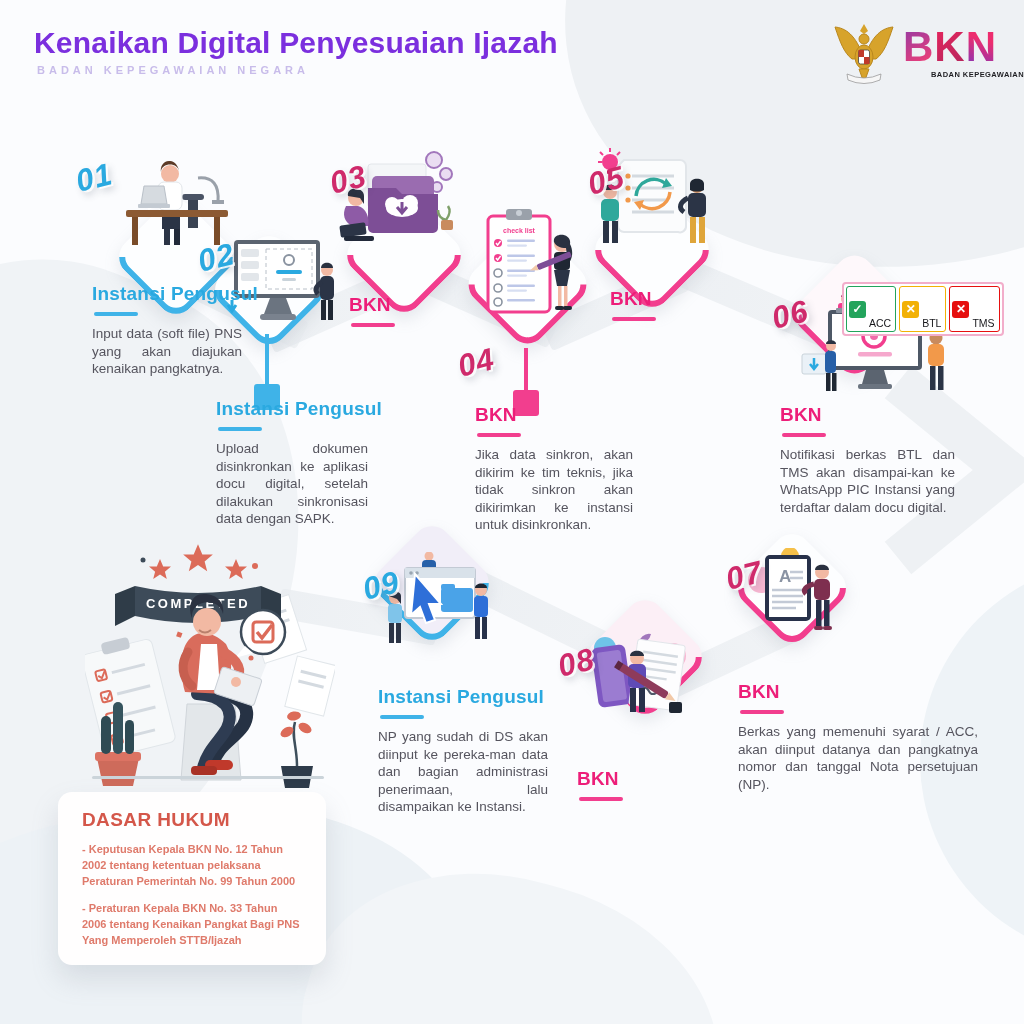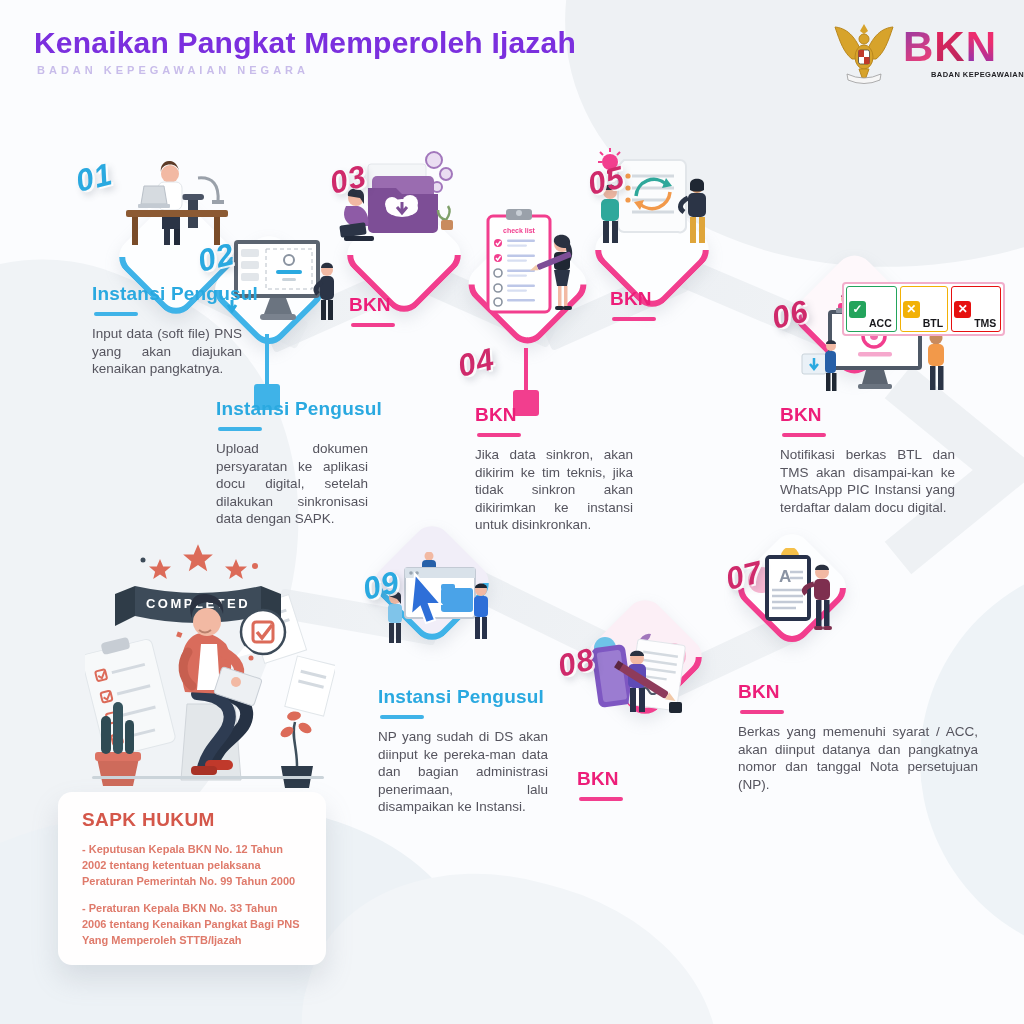--- a/index.html
+++ b/index.html
@@ -96,21 +96,21 @@
                   font-weight:700; color:#1E1E22; letter-spacing:.45px; white-space:nowrap; }
 
   
   .badge-strip { position:absolute; z-index:4; left:842px; top:282px; display:flex; gap:3px;
                  padding:2px; background:#FFF; border:2px solid #F2AECB; border-radius:4px; }
   .badge { display:flex; align-items:center; gap:3px; background:#FFF; border-radius:3px;
            padding:2px 4px 2px 2px; border:1.5px solid; }
   .badge.b-acc { border-color:#23A45C; } .badge.b-btl { border-color:#F2B106; } .badge.b-tms { border-color:#E6100F; }
   .badge-mark { width:17px; height:17px; border-radius:3px; color:#FFF; font-size:12px; font-weight:800;
                 display:flex; align-items:center; justify-content:center; line-height:1; }
-  .badge-label { font-size:10.5px; font-weight:700; color:#17171B;margin-top:28px; }
+  .badge-label { font-size:10.5px; font-weight:400; color:#17171B;margin-top:28px; }
 
   
   .legal-card { position:absolute; z-index:4; left:58px; top:792px; width:268px; min-height:126px;
                 background:#FFFEFE; border-radius:14px; padding:17px 22px 16px 24px;
                 box-shadow:0 14px 28px rgba(120,130,145,.20); }
   .legal-title { font-size:19px; font-weight:800; color:#D4574A; letter-spacing:.4px; }
   .legal-item { margin-top:11px; font-size:11px; line-height:1.45; color:#DF7A6B; font-weight:600; }
 
   .ground-line { position:absolute; z-index:3; left:92px; top:776px; width:232px; height:3px;
                  background:#CBD4DA; border-radius:2px; }
@@ -131,21 +131,21 @@
   <div class="ribbon r3"></div>
   <div class="ribbon r4"></div>
   <div class="ribbon r5"></div>
   <div class="ribbon r6"></div>
   <div class="ribbon r7"></div>
   <div class="ribbon r8"></div>
   <svg class="bigchev" width="164" height="230" viewBox="0 0 164 230">
     <path d="M38 22 L146 110 L38 198" fill="none" stroke="#E8ECEF" stroke-width="42"></path>
   </svg>
 
-  <div class="page-title">Kenaikan Pangkat Memperoleh Ijazah</div>
+  <div class="page-title">Kenaikan Digital Penyesuaian Ijazah</div>
   <div class="page-subtitle">BADAN KEPEGAWAIAN NEGARA</div>
 
   <div class="logo">
     <svg width="62" height="64" viewBox="0 0 62 64">
       <path d="M31 37 C23 12 12 6 2 5 C7 20 11 31 19 37 Z" fill="#D7A32B" stroke="#B9871E" stroke-width="1"></path>
       <path d="M31 37 C39 12 50 6 60 5 C55 20 51 31 43 37 Z" fill="#D7A32B" stroke="#B9871E" stroke-width="1"></path>
       <path d="M27 9 l4 -7 4 7 -4 3 Z" fill="#D7A32B"></path>
       <circle cx="31" cy="17" r="5" fill="#D7A32B" stroke="#B9871E" stroke-width="1"></circle>
       <ellipse cx="31" cy="35" rx="9" ry="12" fill="#D7A32B" stroke="#B9871E" stroke-width="1"></ellipse>
       <rect x="25.5" y="28" width="11" height="14" rx="2" fill="#FFF" stroke="#444" stroke-width=".8"></rect>
@@ -523,21 +523,21 @@
   </div>
 
   <div class="step-text theme-blue t1">
     <div class="actor">Instansi Pengusul</div>
     <div class="bar"></div>
     <p>Input data (soft file) PNS yang akan diajukan kenaikan pangkatnya.</p>
   </div>
   <div class="step-text theme-blue t2">
     <div class="actor">Instansi Pengusul</div>
     <div class="bar"></div>
-    <p>Upload dokumen persyaratan ke aplikasi docu digital, setelah dilakukan sinkronisasi data dengan SAPK.</p>
+    <p>Upload dokumen disinkronkan ke aplikasi docu digital, setelah dilakukan sinkronisasi data dengan SAPK.</p>
   </div>
   <div class="step-text theme-pink t3">
     <div class="actor">BKN</div>
     <div class="bar"></div>
   </div>
   <div class="step-text theme-pink t4">
     <div class="actor">BKN</div>
     <div class="bar"></div>
     <p>Jika data sinkron, akan dikirim ke tim teknis, jika tidak sinkron akan dikirimkan ke instansi untuk disinkronkan.</p>
   </div>
@@ -559,18 +559,18 @@
     <div class="actor">BKN</div>
     <div class="bar"></div>
   </div>
   <div class="step-text theme-blue t9">
     <div class="actor">Instansi Pengusul</div>
     <div class="bar"></div>
     <p>NP yang sudah di DS akan diinput ke pereka-man data dan bagian administrasi penerimaan, lalu disampaikan ke Instansi.</p>
   </div>
 
   <div class="legal-card">
-    <div class="legal-title">SAPK HUKUM</div>
+    <div class="legal-title">DASAR HUKUM</div>
     <div class="legal-item">- Keputusan  Kepala BKN No. 12 Tahun 2002 tentang ketentuan pelaksana Peraturan Pemerintah No. 99 Tahun 2000</div>
     <div class="legal-item">- Peraturan Kepala BKN No. 33 Tahun 2006 tentang Kenaikan Pangkat Bagi PNS Yang Memperoleh STTB/Ijazah</div>
   </div>
 
 </div>
 
 </body></html>

